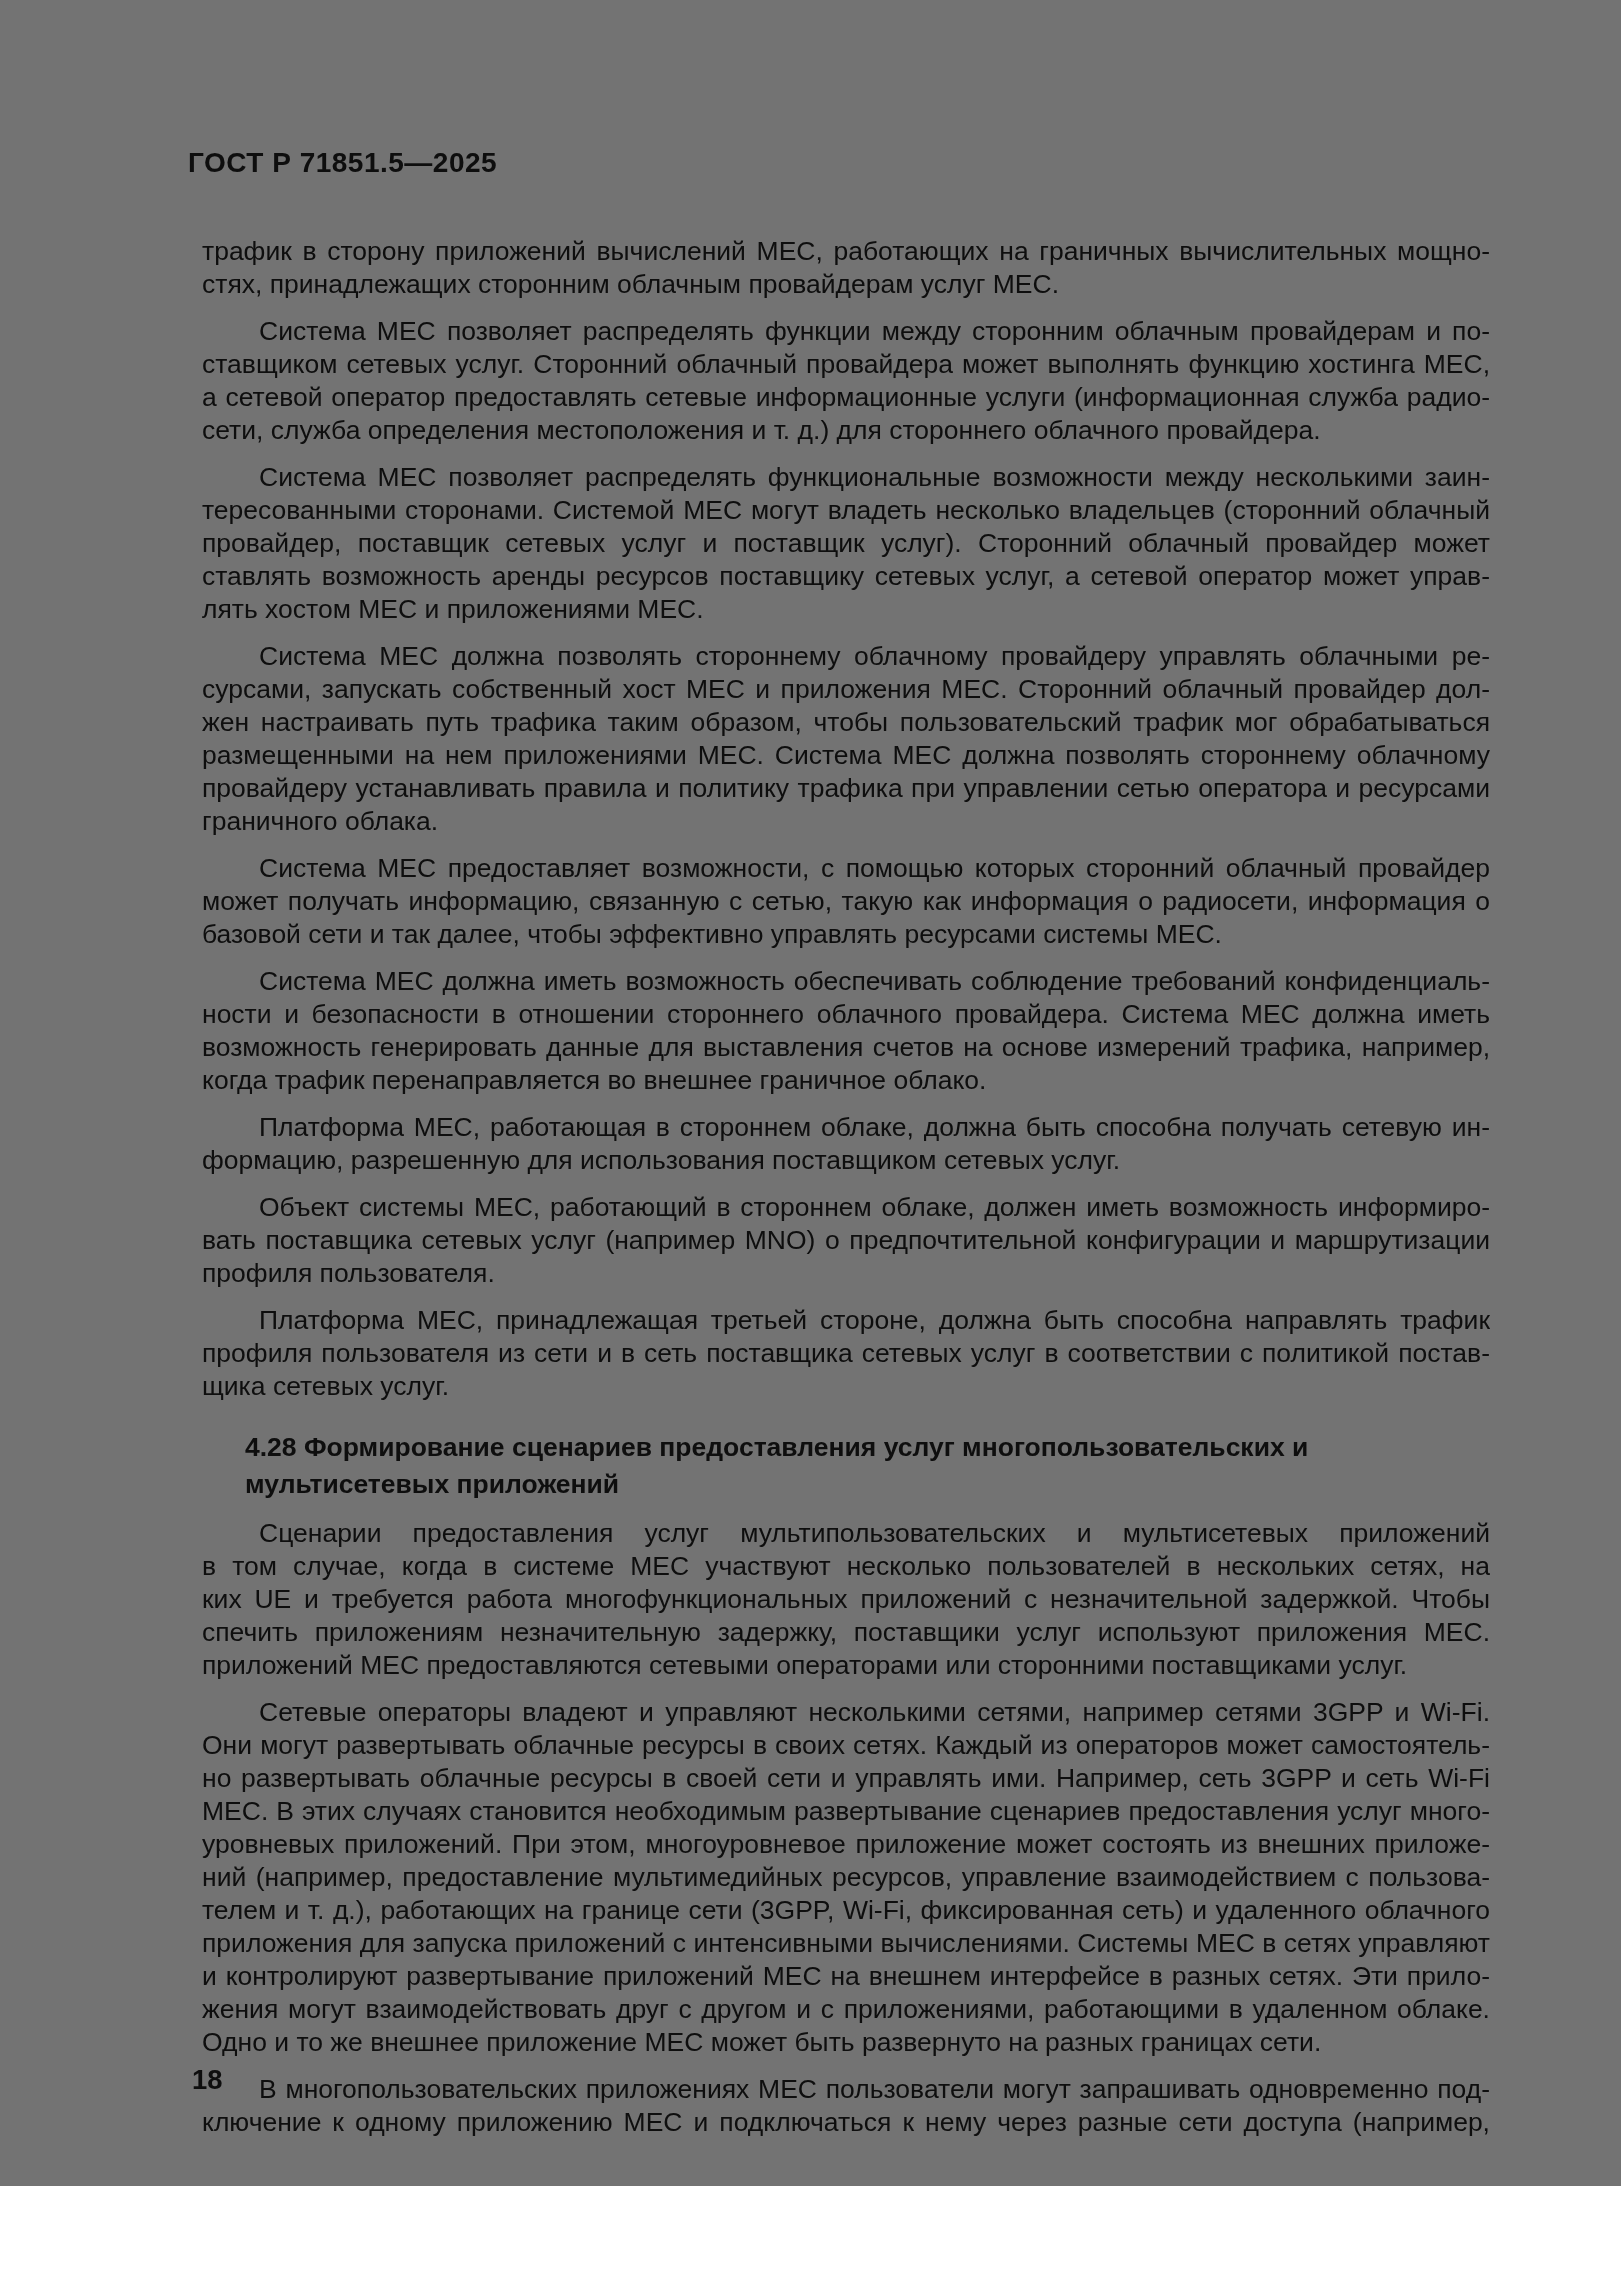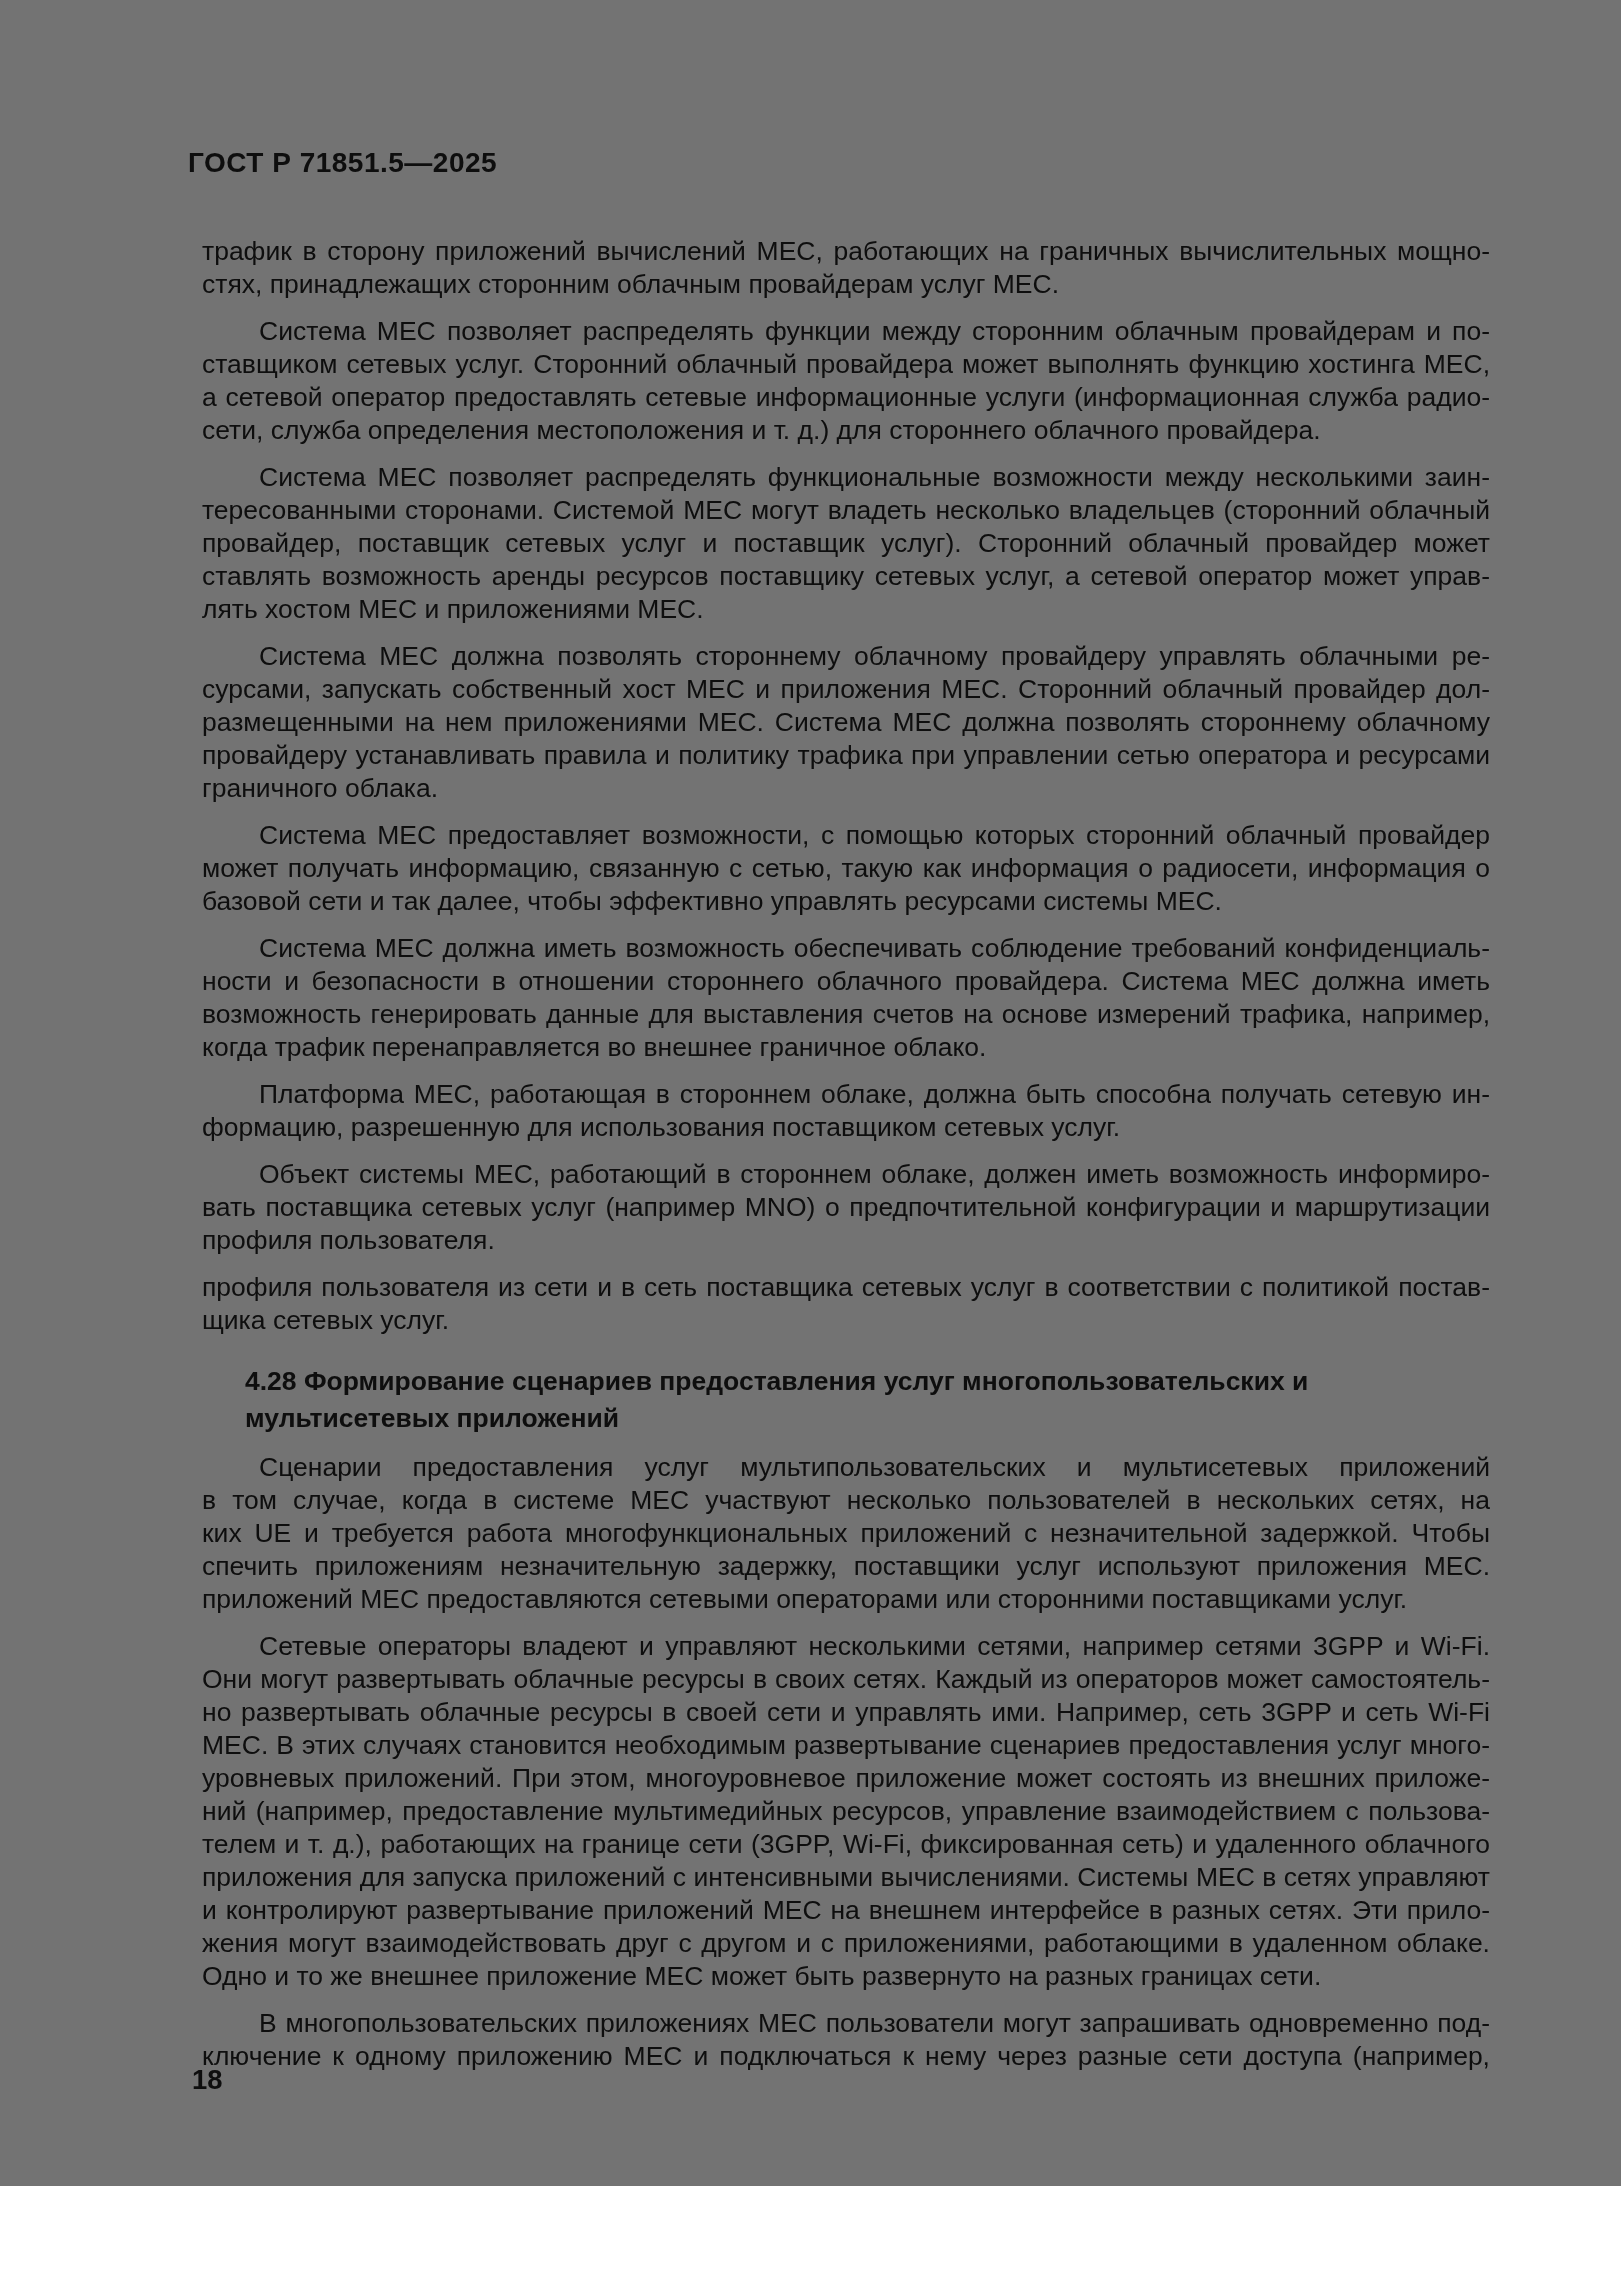--- a/index.html
+++ b/index.html
@@ -82,20 +82,21 @@
         <div class="para">
           <div class="line first">Система МЕС позволяет распределять функциональные возможности между несколькими заин-</div>
           <div class="line">тересованными сторонами. Системой МЕС могут владеть несколько владельцев (сторонний облачный</div>
           <div class="line">провайдер, поставщик сетевых услуг и поставщик услуг). Сторонний облачный провайдер может предо-</div>
           <div class="line">ставлять возможность аренды ресурсов поставщику сетевых услуг, а сетевой оператор может управ-</div>
           <div class="line end">лять хостом МЕС и приложениями МЕС.</div>
         </div>
         <div class="para">
           <div class="line first">Система МЕС должна позволять стороннему облачному провайдеру управлять облачными ре-</div>
           <div class="line">сурсами, запускать собственный хост МЕС и приложения МЕС. Сторонний облачный провайдер дол-</div>
+          <div class="line">жен настраивать путь трафика таким образом, чтобы пользовательский трафик мог обрабатываться</div>
           <div class="line">размещенными на нем приложениями МЕС. Система МЕС должна позволять стороннему облачному</div>
           <div class="line">провайдеру устанавливать правила и политику трафика при управлении сетью оператора и ресурсами</div>
           <div class="line end">граничного облака.</div>
         </div>
         <div class="para">
           <div class="line first">Система МЕС предоставляет возможности, с помощью которых сторонний облачный провайдер</div>
           <div class="line">может получать информацию, связанную с сетью, такую как информация о радиосети, информация о</div>
           <div class="line end">базовой сети и так далее, чтобы эффективно управлять ресурсами системы МЕС.</div>
         </div>
         <div class="para">
@@ -107,20 +108,21 @@
         <div class="para">
           <div class="line first">Платформа МЕС, работающая в стороннем облаке, должна быть способна получать сетевую ин-</div>
           <div class="line end">формацию, разрешенную для использования поставщиком сетевых услуг.</div>
         </div>
         <div class="para">
           <div class="line first">Объект системы МЕС, работающий в стороннем облаке, должен иметь возможность информиро-</div>
           <div class="line">вать поставщика сетевых услуг (например MNO) о предпочтительной конфигурации и маршрутизации</div>
           <div class="line end">профиля пользователя.</div>
         </div>
         <div class="para">
+          <div class="line first">Платформа МЕС, принадлежащая третьей стороне, должна быть способна направлять трафик</div>
           <div class="line">профиля пользователя из сети и в сеть поставщика сетевых услуг в соответствии с политикой постав-</div>
           <div class="line end">щика сетевых услуг.</div>
         </div>
       </div>
 
     <div class="heading">
       <div class="hline">4.28 Формирование сценариев предоставления услуг многопользовательских и</div>
       <div class="hline">мультисетевых приложений</div>
     </div>
 

